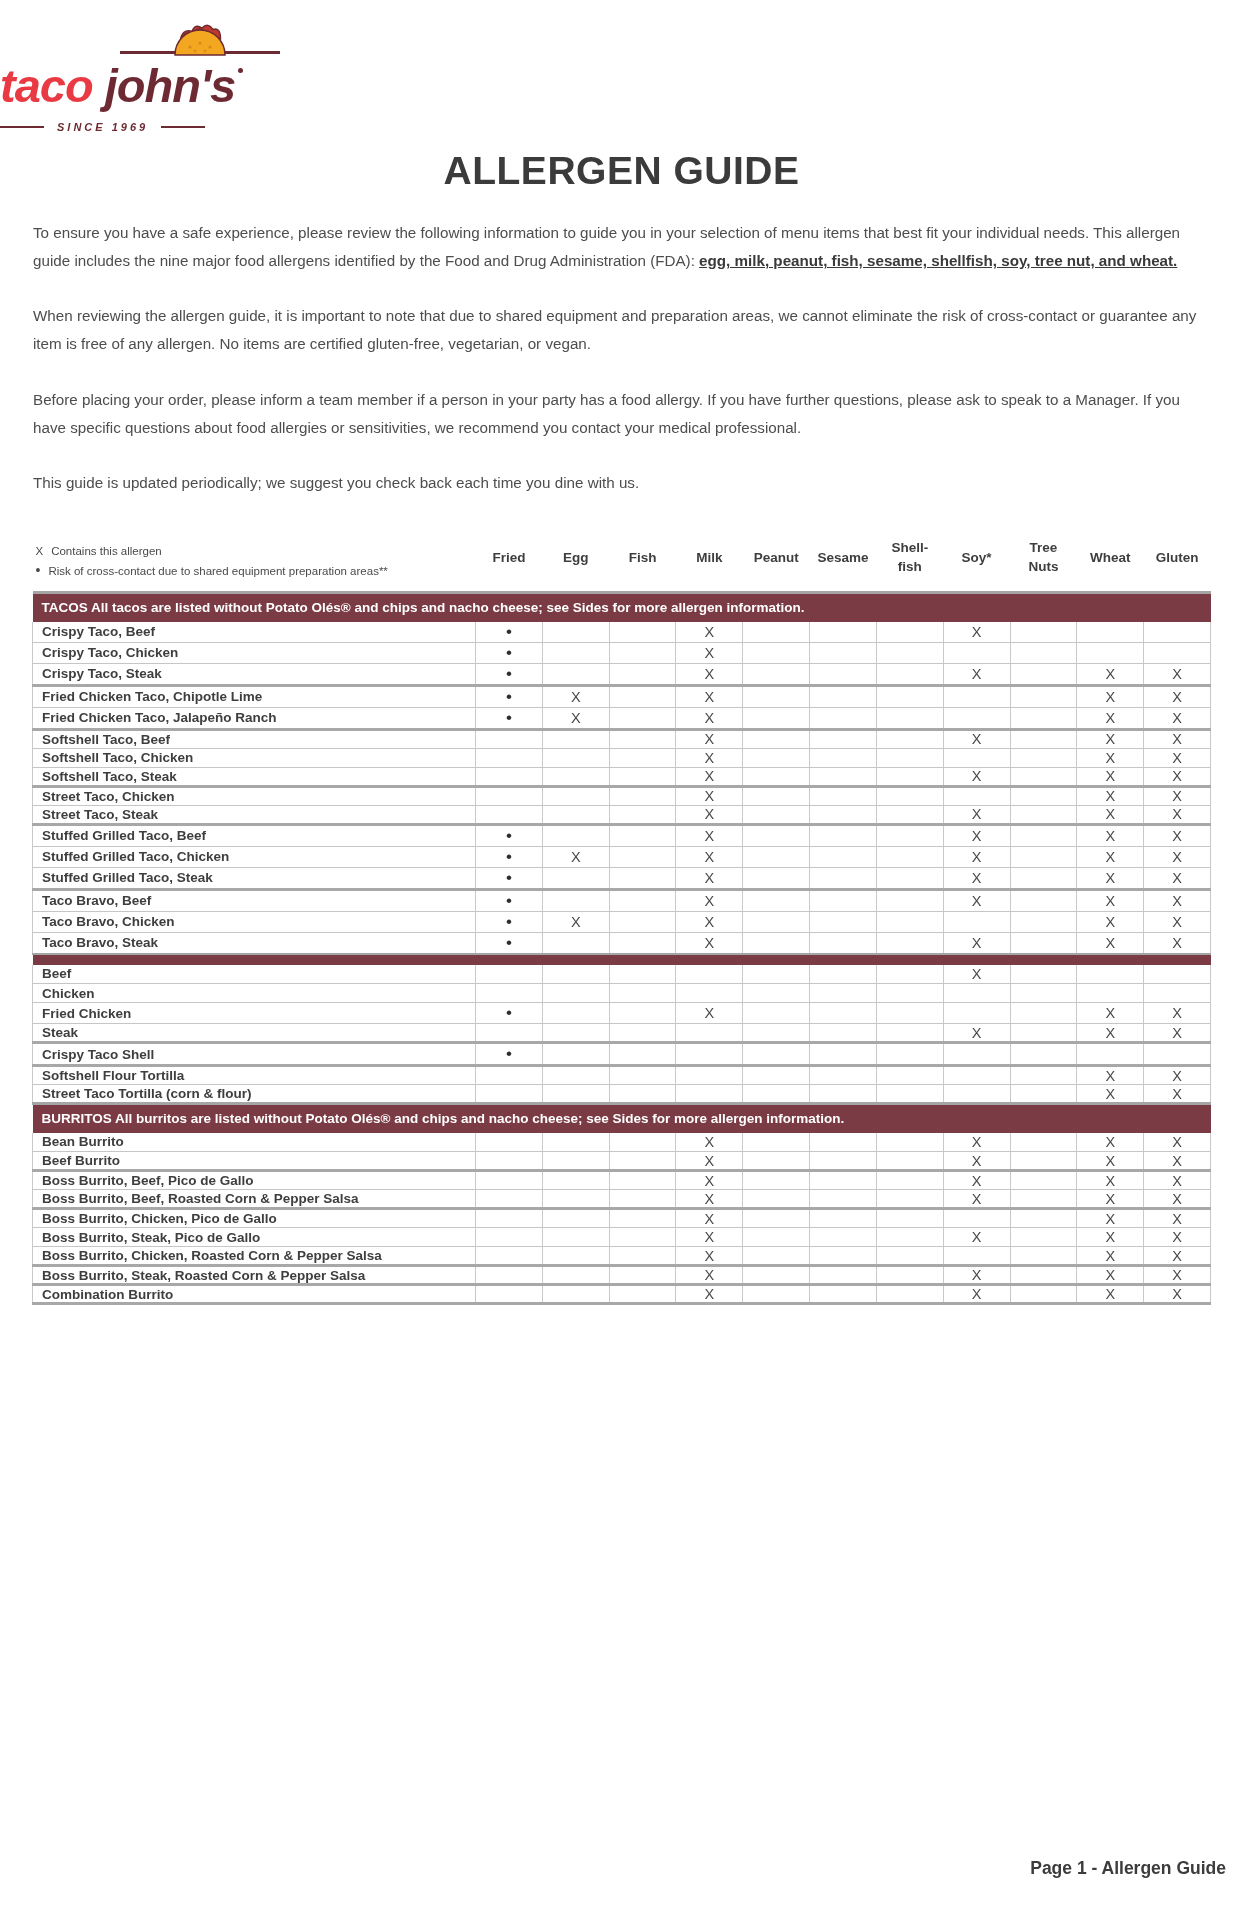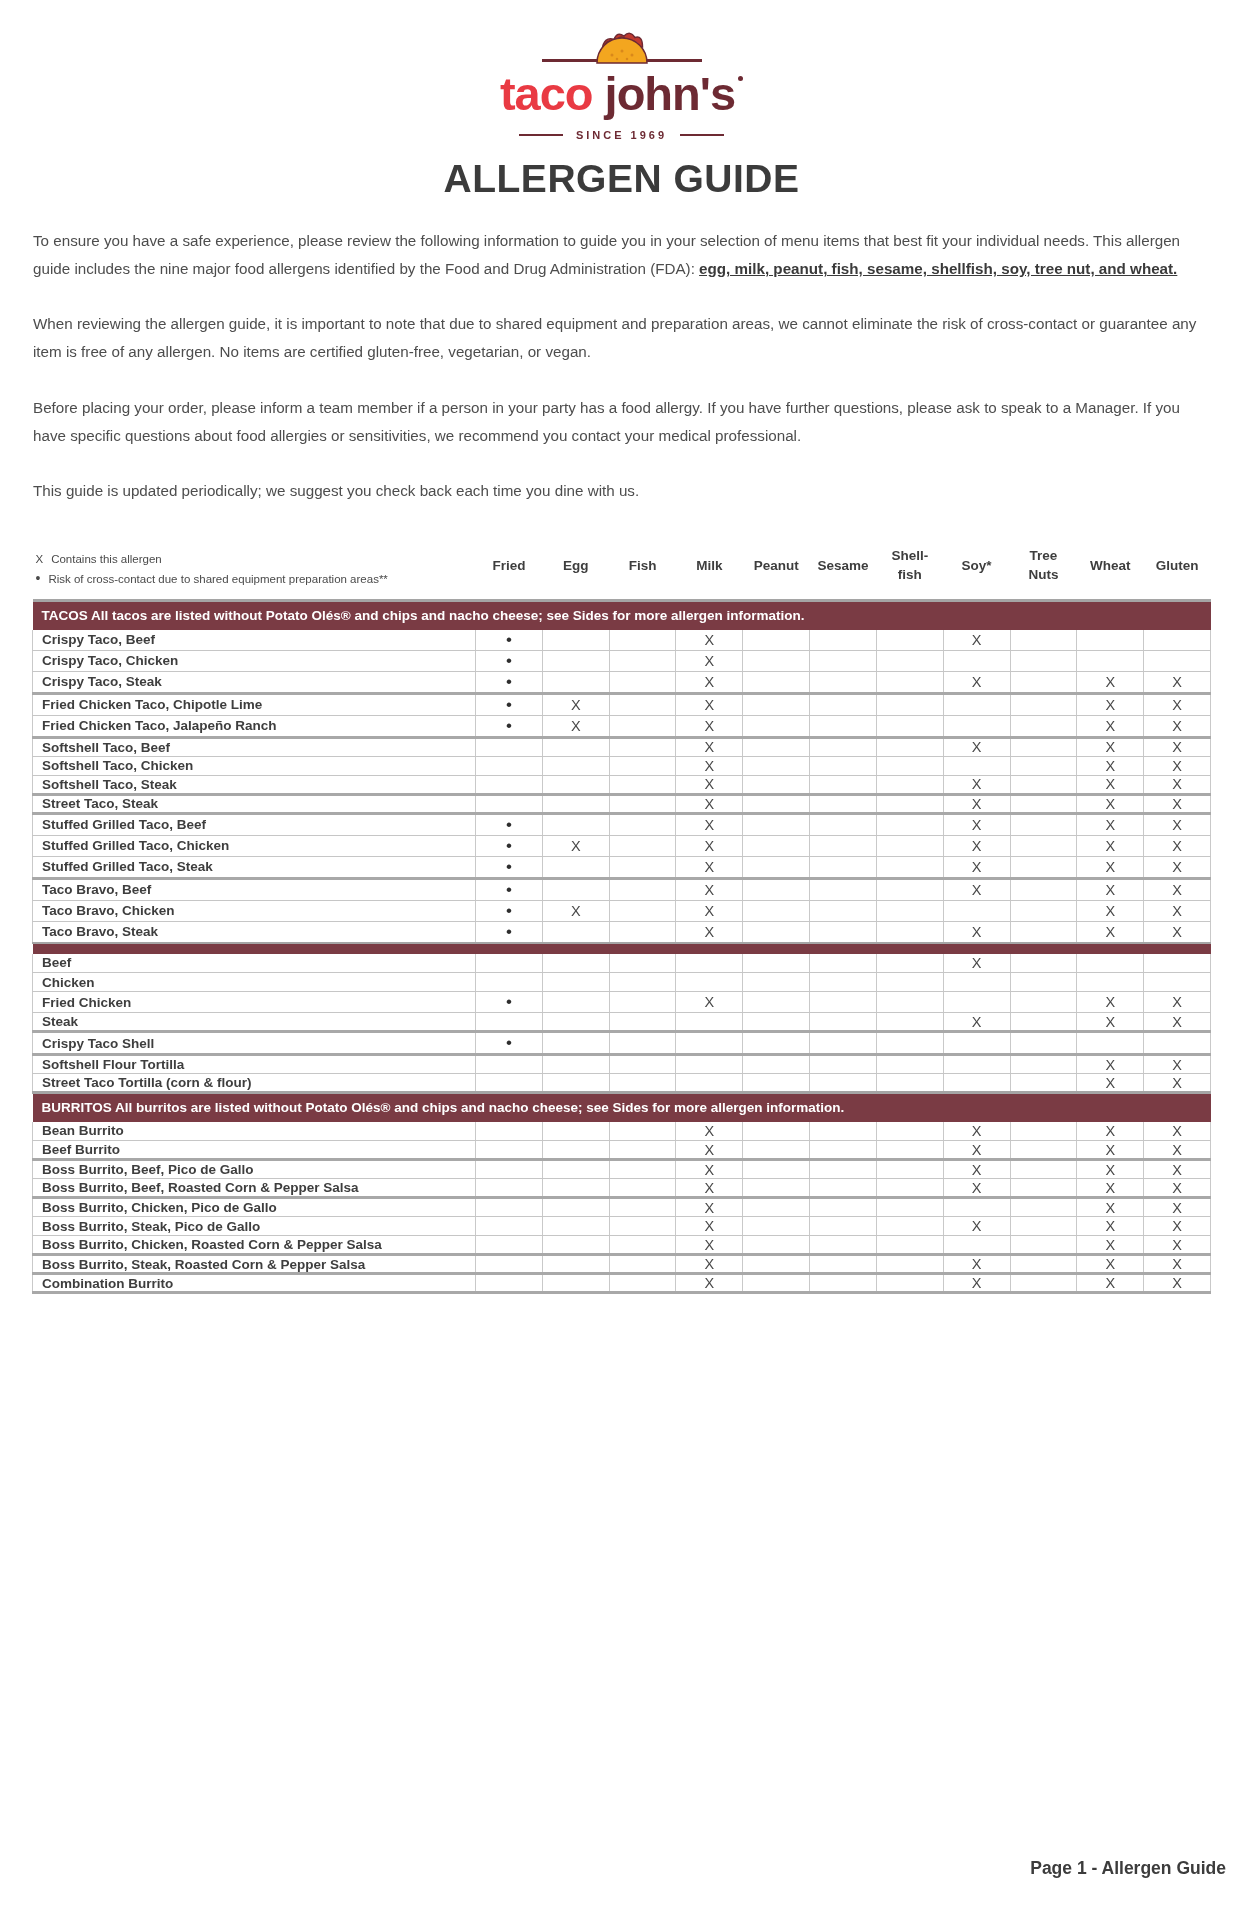--- a/index.html
+++ b/index.html
@@ -10,21 +10,21 @@
     --body-ink:#4D4D4D;
     --grid-light:#C9C9C9;
     --grid-dark:#A5A5A5;
   }
   *{box-sizing:border-box;}
   html,body{margin:0;padding:0;background:#fff;}
   body{font-family:"Liberation Sans","DejaVu Sans",sans-serif;color:var(--body-ink);}
   .page{position:relative;width:1243px;height:1920px;background:#fff;overflow:hidden;}
 
   
-  .logo-block{padding-top:20px;display:flex;flex-direction:column;align-items:center;}
+  .logo-block{padding-top:12px;display:flex;flex-direction:column;font-style:italic;}
   .taco-row{position:relative;width:400px;height:44px;}
   .logo-line{position:absolute;left:120px;right:120px;bottom:2px;height:3px;background:var(--brand-dark);}
   .taco-svg{position:absolute;left:50%;transform:translateX(-50%);bottom:0;}
   .brand-row{display:flex;align-items:flex-start;margin-top:6px;}
   .brand-text{font-size:47px;font-weight:bold;letter-spacing:-1px;line-height:1;}
   .brand-red{color:var(--brand-red);}
   .brand-dark{color:var(--brand-dark);}
   .tm-dot{width:5px;height:5px;border-radius:50%;background:var(--brand-dark);margin:6px 0 0 3px;display:inline-block;}
   .since-row{display:flex;align-items:center;gap:13px;margin-top:12px;}
   .since-line{width:44px;height:2px;background:var(--brand-dark);}
@@ -241,20 +241,34 @@
           <td class="mark"></td>
           <td class="mark">X</td>
           <td class="mark"></td>
           <td class="mark"></td>
           <td class="mark"></td>
           <td class="mark">X</td>
           <td class="mark"></td>
           <td class="mark">X</td>
           <td class="mark">X</td>
         </tr>
+        <tr class="item">
+          <td class="name">Street Taco, Chicken</td>
+          <td class="mark"></td>
+          <td class="mark"></td>
+          <td class="mark"></td>
+          <td class="mark">X</td>
+          <td class="mark"></td>
+          <td class="mark"></td>
+          <td class="mark"></td>
+          <td class="mark"></td>
+          <td class="mark"></td>
+          <td class="mark">X</td>
+          <td class="mark">X</td>
+        </tr>
         <tr class="item gend">
           <td class="name">Street Taco, Steak</td>
           <td class="mark"></td>
           <td class="mark"></td>
           <td class="mark"></td>
           <td class="mark">X</td>
           <td class="mark"></td>
           <td class="mark"></td>
           <td class="mark"></td>
           <td class="mark">X</td>

